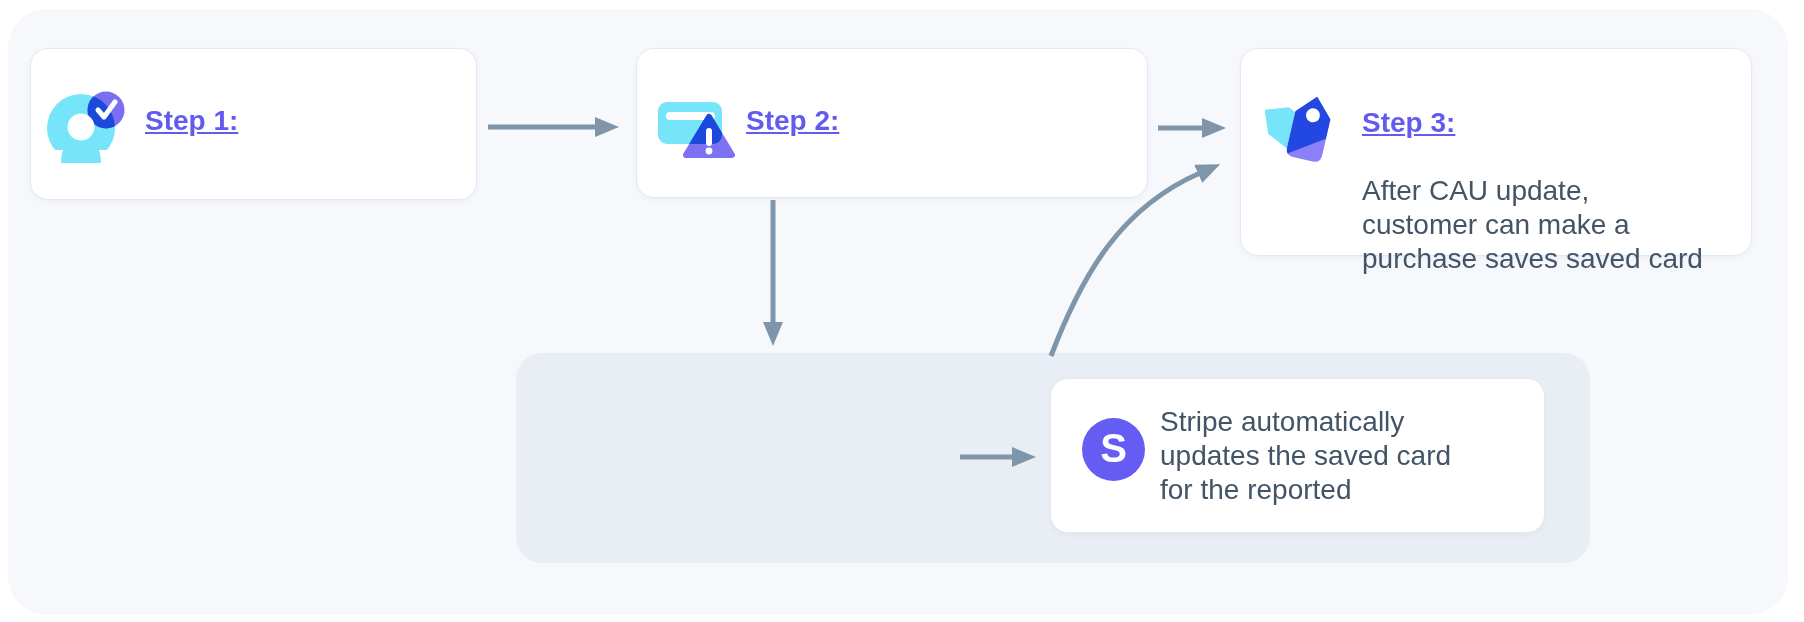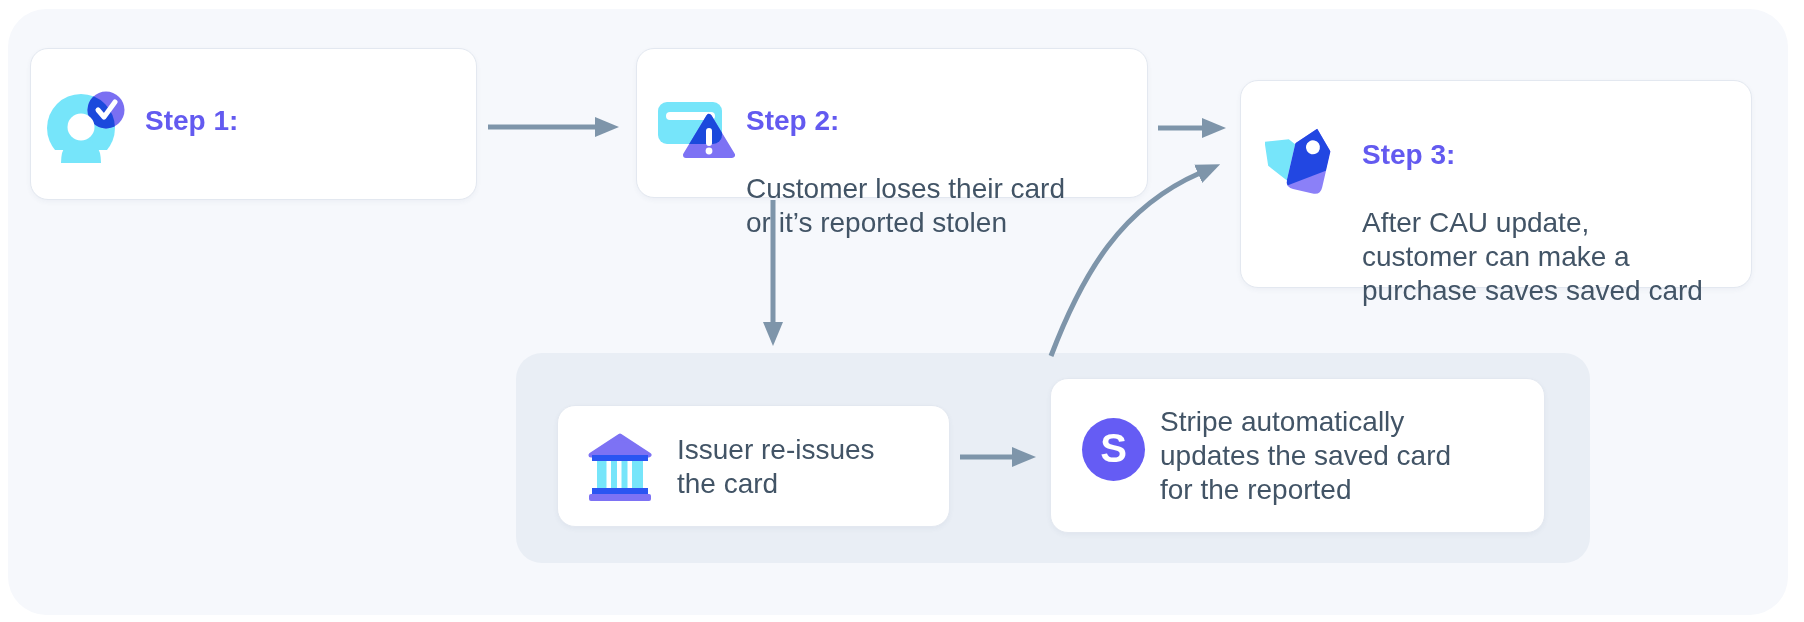--- a/index.html
+++ b/index.html
@@ -46,25 +46,26 @@
     line-height: 34px;
     color: #425466;
     white-space: pre-line;
   }
 
   .step-title {
     font-weight: bold;
     color: #635af0;
     font-size: 28px;
     line-height: 34px;
+    text-decoration: underline;
   }
 
   .card-step1 { left: 30px;   top: 48px;  width: 447px; height: 152px; }
   .card-step2 { left: 636px;  top: 48px;  width: 512px; height: 150px; }
-  .card-step3 { left: 1240px; top: 48px;  width: 512px; height: 208px; margin-top: 32px; }
+  .card-step3 { left: 1240px; top: 48px;  width: 512px; height: 208px; }
   .card-issuer { left: 557px; top: 405px; width: 393px; height: 122px; }
   .card-stripe { left: 1050px; top: 378px; width: 495px; height: 155px; }
 
   .card-step1 .icon-wrap { left: 15px;  top: 42px; }
   .card-step1 .text-block { left: 114px; top: 21px; }
 
   .card-step2 .icon-wrap { left: 20px;  top: 50px; }
   .card-step2 .text-block { left: 109px; top: 21px; }
 
   .card-step3 .icon-wrap { left: 24px;  top: 38px; }
@@ -140,22 +141,20 @@
         <rect x="1" y="3" width="64" height="42" rx="9" fill="#76e5fa"></rect>
         <rect x="9" y="13" width="49" height="8" rx="4" fill="#ffffff"></rect>
         <path d="M52,18 L75,56 L29,56 Z" fill="#7d72f4" stroke="#7d72f4" stroke-width="6" stroke-linejoin="round"></path>
         <path d="M52,18 L75,56 L29,56 Z" fill="#1b49dc" stroke="#1b49dc" stroke-width="6" stroke-linejoin="round" clip-path="url(#cc-clip)"></path>
         <path d="M52,32 L52,44" stroke="#ffffff" stroke-width="6" stroke-linecap="round"></path>
         <circle cx="52" cy="52" r="3.4" fill="#ffffff"></circle>
       </svg>
     </span>
     <div class="text-block">
       <div class="step-title">Step 2:</div>
-      <div>Customer loses their card
-or it’s reported stolen</div>
     </div>
   </div>
 
   <div class="card card-step3">
     <span class="icon-wrap">
       <svg width="78" height="80" viewBox="0 0 78 80">
         <defs>
           <path id="tagshape" d="M0,-32 L18,-13 L18,24 Q18,32 10,32 L-10,32 Q-18,32 -18,24 L-18,-13 Z"></path>
           <clipPath id="tagclip">
               <use href="#tagshape"></use>
@@ -174,36 +173,20 @@
       </svg>
     </span>
     <div class="text-block">
       <div class="step-title">Step 3:</div>
       <div>After CAU update,
 customer can make a
 purchase saves saved card</div>
     </div>
   </div>
 
-  <div class="card card-issuer">
-    <span class="icon-wrap">
-      <svg width="70" height="72" viewBox="0 0 70 72">
-        <path d="M35,4 L64,23 L6,23 Z" fill="#7d72f4" stroke="#7d72f4" stroke-width="5" stroke-linejoin="round"></path>
-        <rect x="7" y="23" width="56" height="6" fill="#2a55f2"></rect>
-        <rect x="12" y="29" width="46" height="27" fill="#76e5fa"></rect>
-        <rect x="21.5" y="29" width="4.5" height="27" fill="#ffffff"></rect>
-        <rect x="32" y="29" width="4.5" height="27" fill="#ffffff"></rect>
-        <rect x="42.5" y="29" width="4.5" height="27" fill="#ffffff"></rect>
-        <rect x="7" y="56" width="56" height="6" fill="#2a55f2"></rect>
-        <rect x="4" y="62" width="62" height="7" rx="2" fill="#7d72f4"></rect>
-      </svg>
-    </span>
-    <div class="text-block">Issuer re-issues
-the card</div>
-  </div>
 
   <div class="card card-stripe">
     <span class="icon-wrap">
       <span class="stripe-badge">S</span>
     </span>
     <div class="text-block">Stripe automatically
 updates the saved card
 for the reported</div>
   </div>
 

